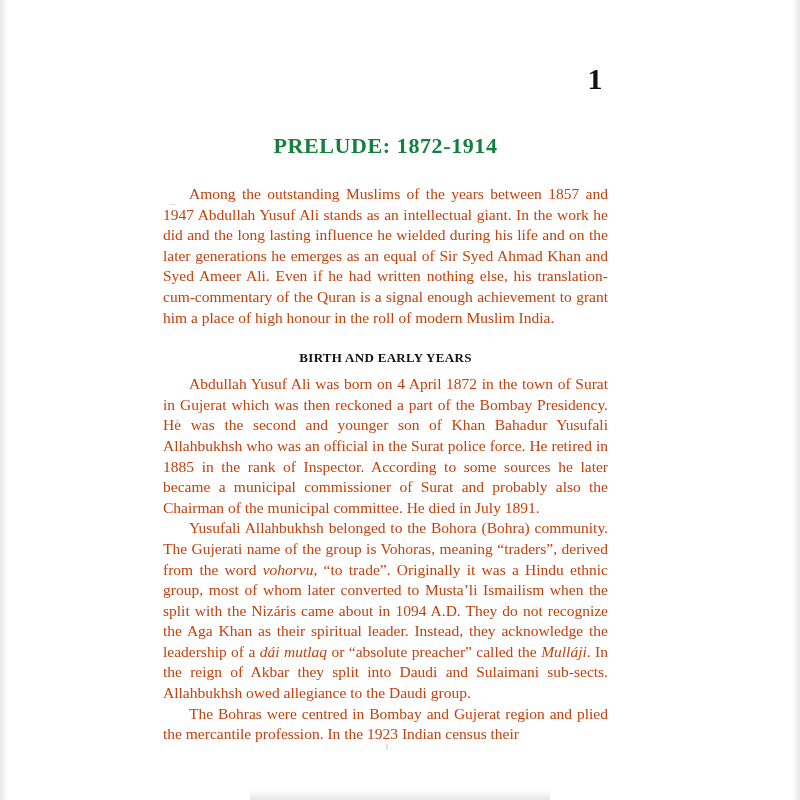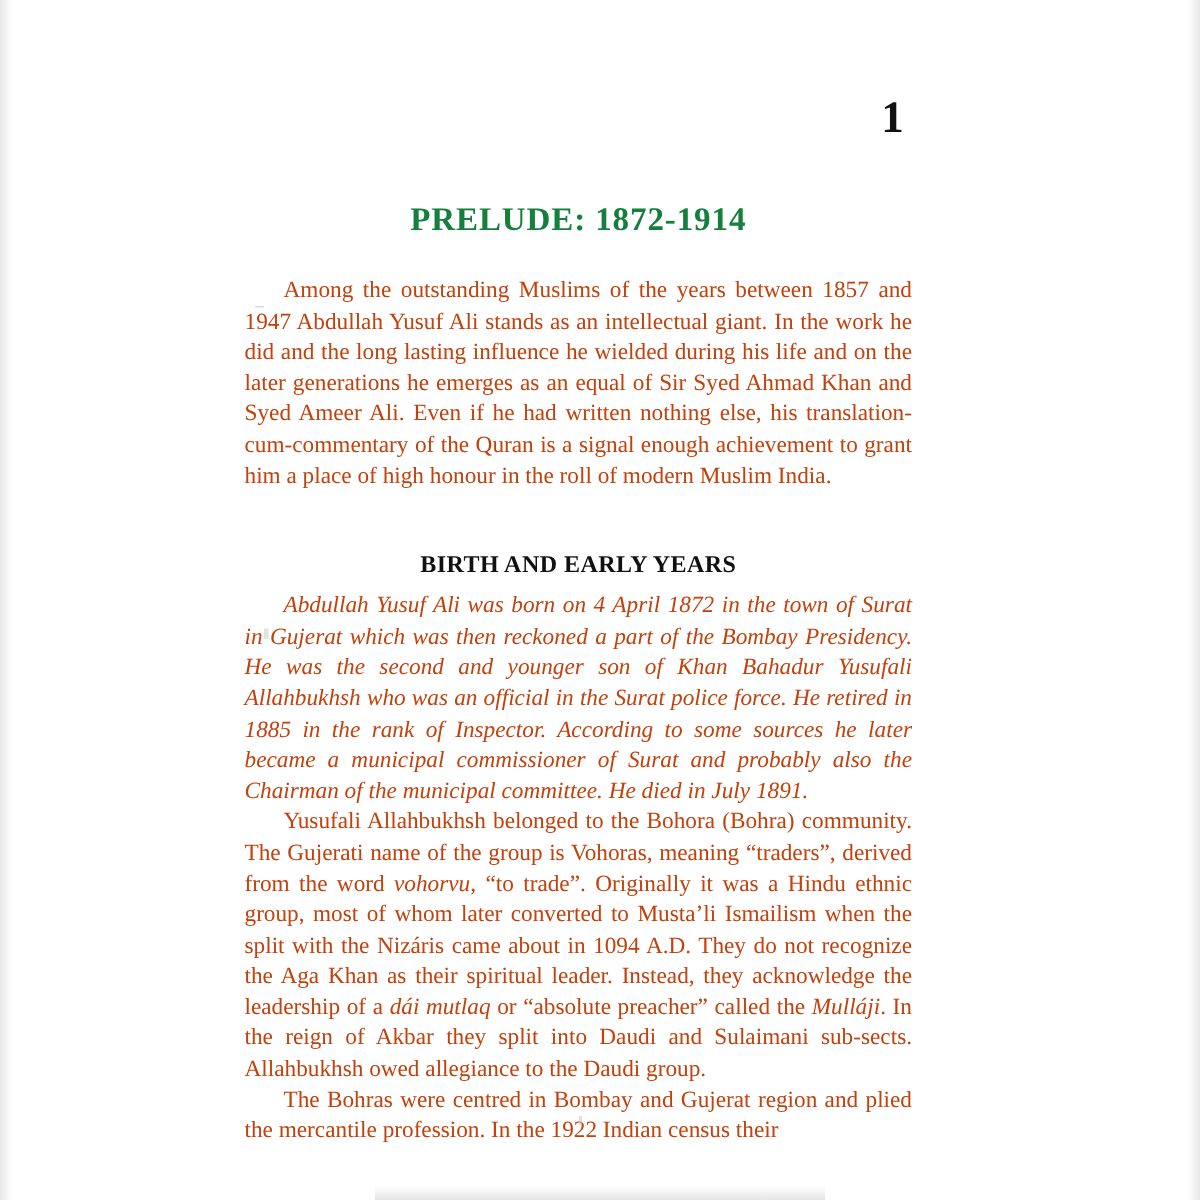--- a/index.html
+++ b/index.html
@@ -39,23 +39,23 @@
   .chapter-title {
     text-align: center;
     font-size: 22px;
     font-family: "Liberation Serif", serif;
     margin-top: 37px;
     letter-spacing: 0.6px;
     color: #15803d;
   }
   .section-heading {
     text-align: center;
-    font-size: 16px;
+    font-size: 13px;
     font-family: "Liberation Serif", serif;
-    margin-top: 40px;
+    margin-top: 22px;
     margin-bottom: 8px;
     letter-spacing: 0.3px;
   }
   .body-block {
     margin-top: 25px;
   }
   p.para {
     margin: 0;
     font-size: 15.5px;
     line-height: 20.6px;
@@ -63,21 +63,20 @@
     text-justify: inter-word;
     text-indent: 26px;
     hyphens: none;
     color: #c2410c;
   }
   p.para + p.para {
     margin-top: 0;
   }
   .tight {
     margin-top: 0;
-    font-style: italic;
   }
   em.it {
   }
   .smudge {
     position: absolute;
     background: #d9d9d9;
     opacity: 0.55;
   }
   .mark-1 { left: 170px; top: 204px; width: 6px; height: 1px; background:#bbbbbb; }
   .mark-2 { left: 176px; top: 419px; width: 3px; height: 7px; background:#cccccc; }
@@ -116,21 +115,21 @@
 
     <div class="body-block">
       <p class="para">Among the outstanding Muslims of the years between 1857 and 1947 Abdullah Yusuf Ali stands as an intellectual giant. In the work he did and the long lasting influence he wielded during his life and on the later generations he emerges as an equal of Sir Syed Ahmad Khan and Syed Ameer Ali. Even if he had written nothing else, his translation-cum-commentary of the Quran is a signal enough achievement to grant him a place of high honour in the roll of modern Muslim India.</p>
     </div>
 
     <h2 class="section-heading">BIRTH AND EARLY YEARS</h2>
 
     <div>
       <p class="para tight">Abdullah Yusuf Ali was born on 4 April 1872 in the town of Surat in Gujerat which was then reckoned a part of the Bombay Presidency. He was the second and younger son of Khan Bahadur Yusufali Allahbukhsh who was an official in the Surat police force. He retired in 1885 in the rank of Inspector. According to some sources he later became a municipal commissioner of Surat and probably also the Chairman of the municipal committee. He died in July 1891.</p>
       <p class="para">Yusufali Allahbukhsh belonged to the Bohora (Bohra) community. The Gujerati name of the group is Vohoras, meaning “traders”, derived from the word <em class="it">vohorvu</em>, “to trade”. Originally it was a Hindu ethnic group, most of whom later converted to Musta’li Ismailism when the split with the Nizáris came about in 1094 A.D. They do not recognize the Aga Khan as their spiritual leader. Instead, they acknowledge the leadership of a <em class="it">dái mutlaq</em> or “absolute preacher” called the <em class="it">Mulláji</em>. In the reign of Akbar they split into Daudi and Sulaimani sub-sects. Allahbukhsh owed allegiance to the Daudi group.</p>
-      <p class="para">The Bohras were centred in Bombay and Gujerat region and plied the mercantile profession. In the 1922 Indian census their</p>
+      <p class="para">The Bohras were centred in Bombay and Gujerat region and plied the mercantile profession. In the 1923 Indian census their</p>
     </div>
   </div>
 
   <div class="smudge mark-1"></div>
   <div class="smudge mark-2"></div>
   <div class="smudge mark-3"></div>
   <div class="footer-shadow"></div>
 </div>
 
 </body></html>

